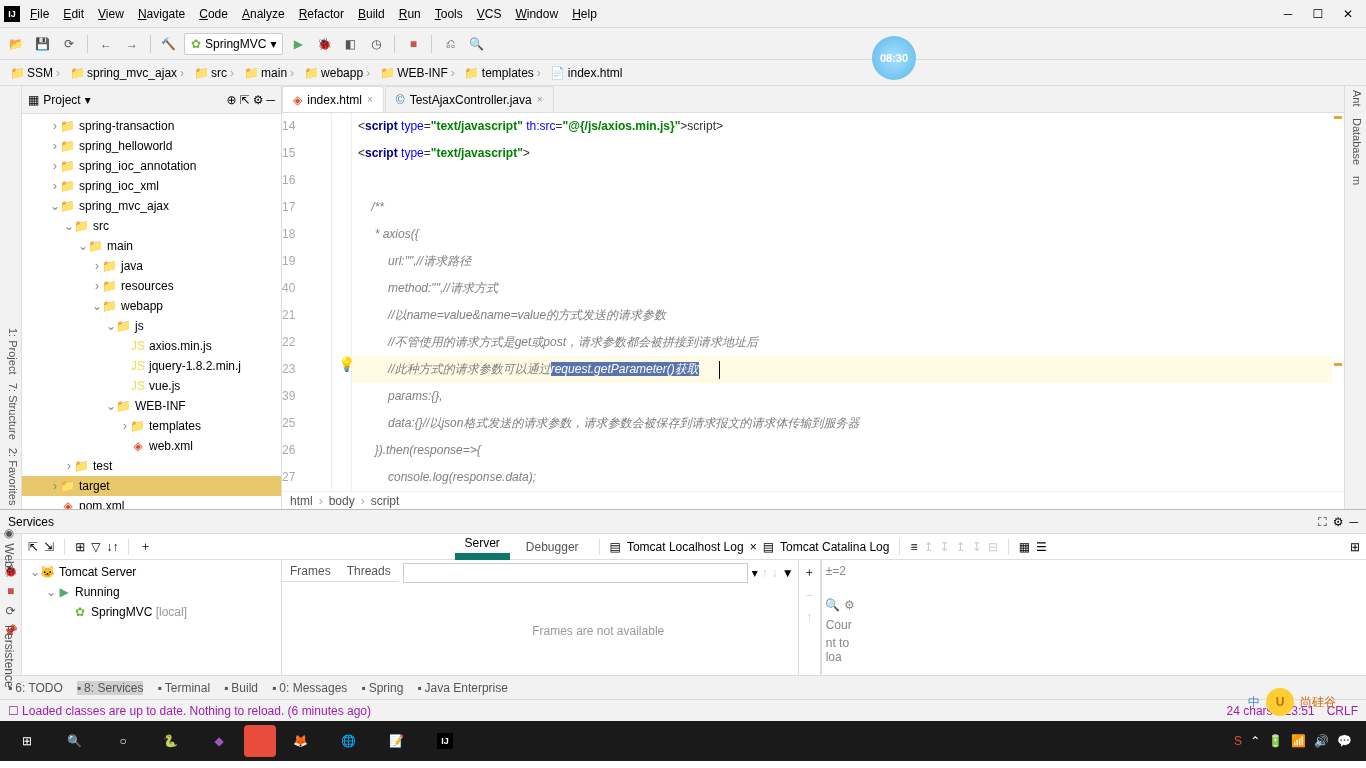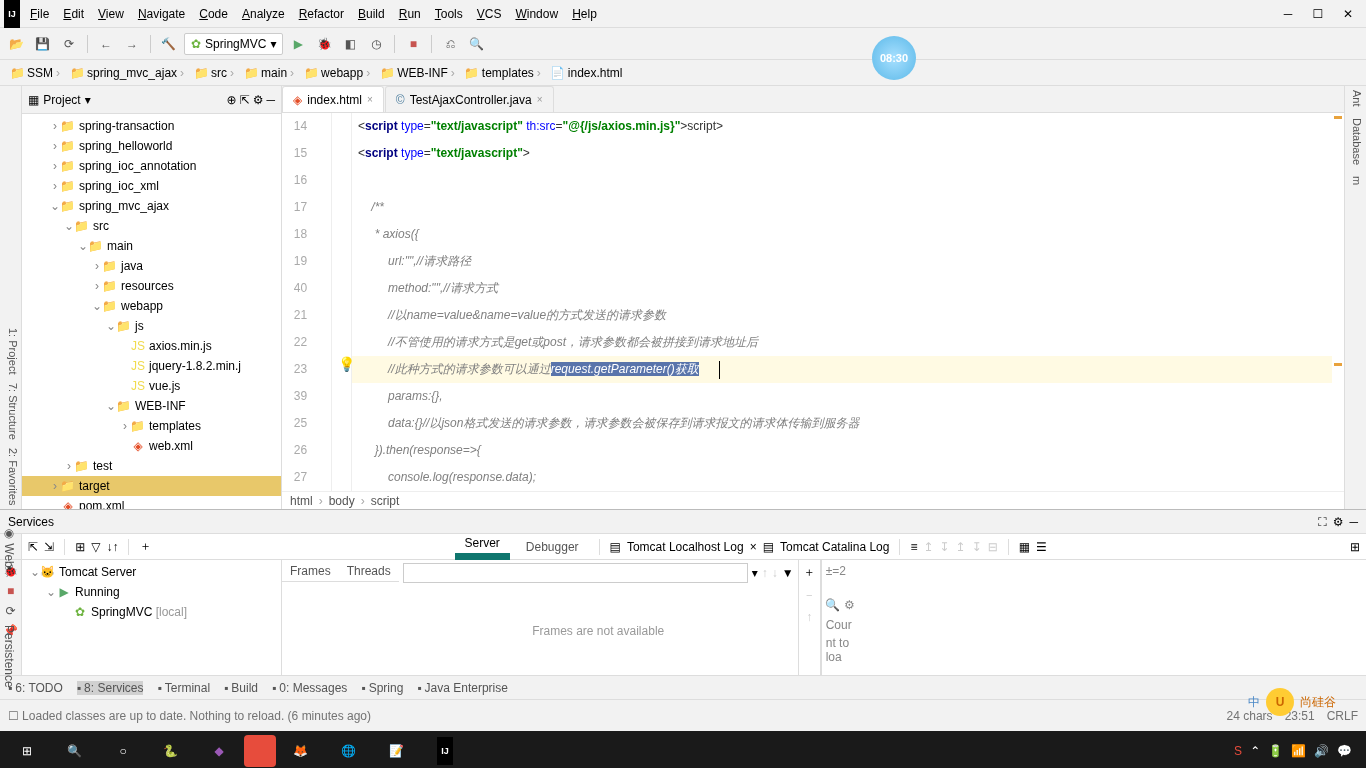--- a/index.html
+++ b/index.html
@@ -1,19 +1,19 @@
 <!DOCTYPE html>
 <html><head>
 <meta charset="utf-8">
 <style>
 *{margin:0;padding:0;box-sizing:border-box;font-family:"Segoe UI",Arial,sans-serif;font-size:12px;user-select:none}
 body{width:1366px;height:768px;background:#fff;overflow:hidden;position:relative}
 .titlebar{height:28px;background:#f2f2f2;display:flex;align-items:center;padding:0 4px;justify-content:space-between;border-bottom:1px solid #ddd}
 .titlebar-left{display:flex;align-items:center;gap:4px}
-.ij-logo{width:16px;height:28px;background:#000;color:#fff;font-size:9px;display:flex;align-items:center;justify-content:center;font-weight:bold}
+.ij-logo{width:16px;height:16px;background:#000;color:#fff;font-size:9px;display:flex;align-items:center;justify-content:center;font-weight:bold}
 .menubar{display:flex;gap:2px}
 .menubar span{padding:2px 6px;cursor:pointer}
 .menubar span u{text-decoration:underline}
 .titlebar-center{color:#666;font-size:11px;white-space:nowrap;overflow:hidden}
 .titlebar-right{display:flex;gap:2px}
 .win-btn{width:28px;height:20px;display:flex;align-items:center;justify-content:center;cursor:pointer}
 .toolbar{height:32px;background:#f2f2f2;border-bottom:1px solid #ddd;display:flex;align-items:center;padding:0 6px;gap:4px}
 .tb-btn{width:22px;height:22px;display:flex;align-items:center;justify-content:center;color:#555;cursor:pointer}
 .tb-sep{width:1px;height:18px;background:#ccc;margin:0 3px}
 .run-config{height:22px;border:1px solid #ccc;background:#fff;padding:0 6px;display:flex;align-items:center;gap:4px;border-radius:2px}
@@ -32,21 +32,21 @@
 .tree-row.sel{background:#e8c86a}
 .tree-arrow{width:10px;text-align:center;color:#888}
 .tree-ico{width:16px;height:16px;margin-right:3px;display:inline-flex;align-items:center;justify-content:center}
 .folder{color:#d9a334}
 .editor-wrap{flex:1;display:flex;flex-direction:column}
 .tabs{height:28px;background:#f2f2f2;border-bottom:1px solid #ddd;display:flex;align-items:flex-end}
 .tab{height:26px;padding:0 10px;display:flex;align-items:center;gap:5px;border:1px solid #ddd;border-bottom:none;background:#f2f2f2;margin-right:1px;border-radius:3px 3px 0 0;cursor:pointer}
 .tab.active{background:#fff}
 .tab .close{color:#999;font-size:10px}
 .editor{flex:1;display:flex;background:#fff;font-family:"JetBrains Mono","Consolas",monospace;font-size:14px;position:relative}
-.gutter{width:50px;background:#fff;border-right:1px solid #eee;text-align:center;padding-right:12px;color:#aaa;line-height:27px}
+.gutter{width:50px;background:#fff;border-right:1px solid #eee;text-align:left;padding-right:12px;color:#aaa;line-height:27px}
 .gutter-marks{width:20px;border-right:1px solid #eee}
 .bulb{position:absolute;left:56px;top:243px;color:#e8a23c;font-size:14px}
 .code{flex:1;padding-left:6px;line-height:27px;white-space:pre;color:#333}
 .hl-line{position:absolute;left:70px;right:12px;top:243px;height:27px;background:#fffae3;z-index:0}
 .code-content{position:relative;z-index:1}
 .sel-text{background:#5974ab;color:#fff}
 .kw{color:#000080;font-weight:bold}
 .attr{color:#0000ff}
 .str{color:#008000;font-weight:bold}
 .cmt{color:#808080;font-style:italic}
@@ -74,21 +74,21 @@
 .svc-subtabs{height:22px;display:flex;border-bottom:1px solid #ddd;align-items:center;padding:0 8px;gap:16px;color:#555}
 .frames-body{flex:1;display:flex}
 .frames-left{width:400px;border-right:1px solid #ddd;display:flex;flex-direction:column}
 .frames-input{height:26px;display:flex;align-items:center;padding:0 4px;gap:4px}
 .frames-input input{flex:1;border:1px solid #ccc;height:20px;padding:0 4px}
 .frames-msg{flex:1;display:flex;align-items:center;justify-content:center;color:#999}
 .vars{flex:1;padding:4px 8px}
 .vars-head{color:#555;margin-bottom:4px}
 .bottombar{height:24px;background:#f2f2f2;border-top:1px solid #ddd;display:flex;align-items:center;padding:0 8px;gap:14px}
 .bottombar span{cursor:pointer;color:#555;display:flex;align-items:center;gap:3px}
-.statusbar{height:32px;background:#f2f2f2;border-top:1px solid #ddd;display:flex;align-items:center;padding:0 8px;justify-content:space-between;color:#737373}
+.statusbar{height:22px;background:#f2f2f2;border-top:1px solid #ddd;display:flex;align-items:center;padding:0 8px;justify-content:space-between;color:#a21caf}
 .statusbar-r{display:flex;gap:12px}
 .taskbar{height:40px;background:#1a1a1a;display:flex;align-items:center;padding:0 4px;gap:2px}
 .tb-item{width:46px;height:38px;display:flex;align-items:center;justify-content:center;color:#fff;cursor:pointer}
 .tray{margin-left:auto;display:flex;align-items:center;gap:8px;color:#fff;padding-right:10px}
 .clock-badge{position:absolute;right:450px;top:36px;width:44px;height:44px;border-radius:50%;background:radial-gradient(#a8e0ff,#5ab8e8);display:flex;align-items:center;justify-content:center;color:#fff;font-size:11px;font-weight:bold;z-index:50}
 .logo-badge{position:absolute;right:30px;bottom:52px;display:flex;align-items:center;gap:6px;z-index:40}
 .logo-circ{width:28px;height:28px;border-radius:50%;background:#fc3;display:flex;align-items:center;justify-content:center;color:#c60;font-weight:bold}
 .err-strip{position:absolute;right:2px;top:0;width:10px;height:100%}
 .err-mark{position:absolute;right:0;width:8px;height:3px}
 </style>

